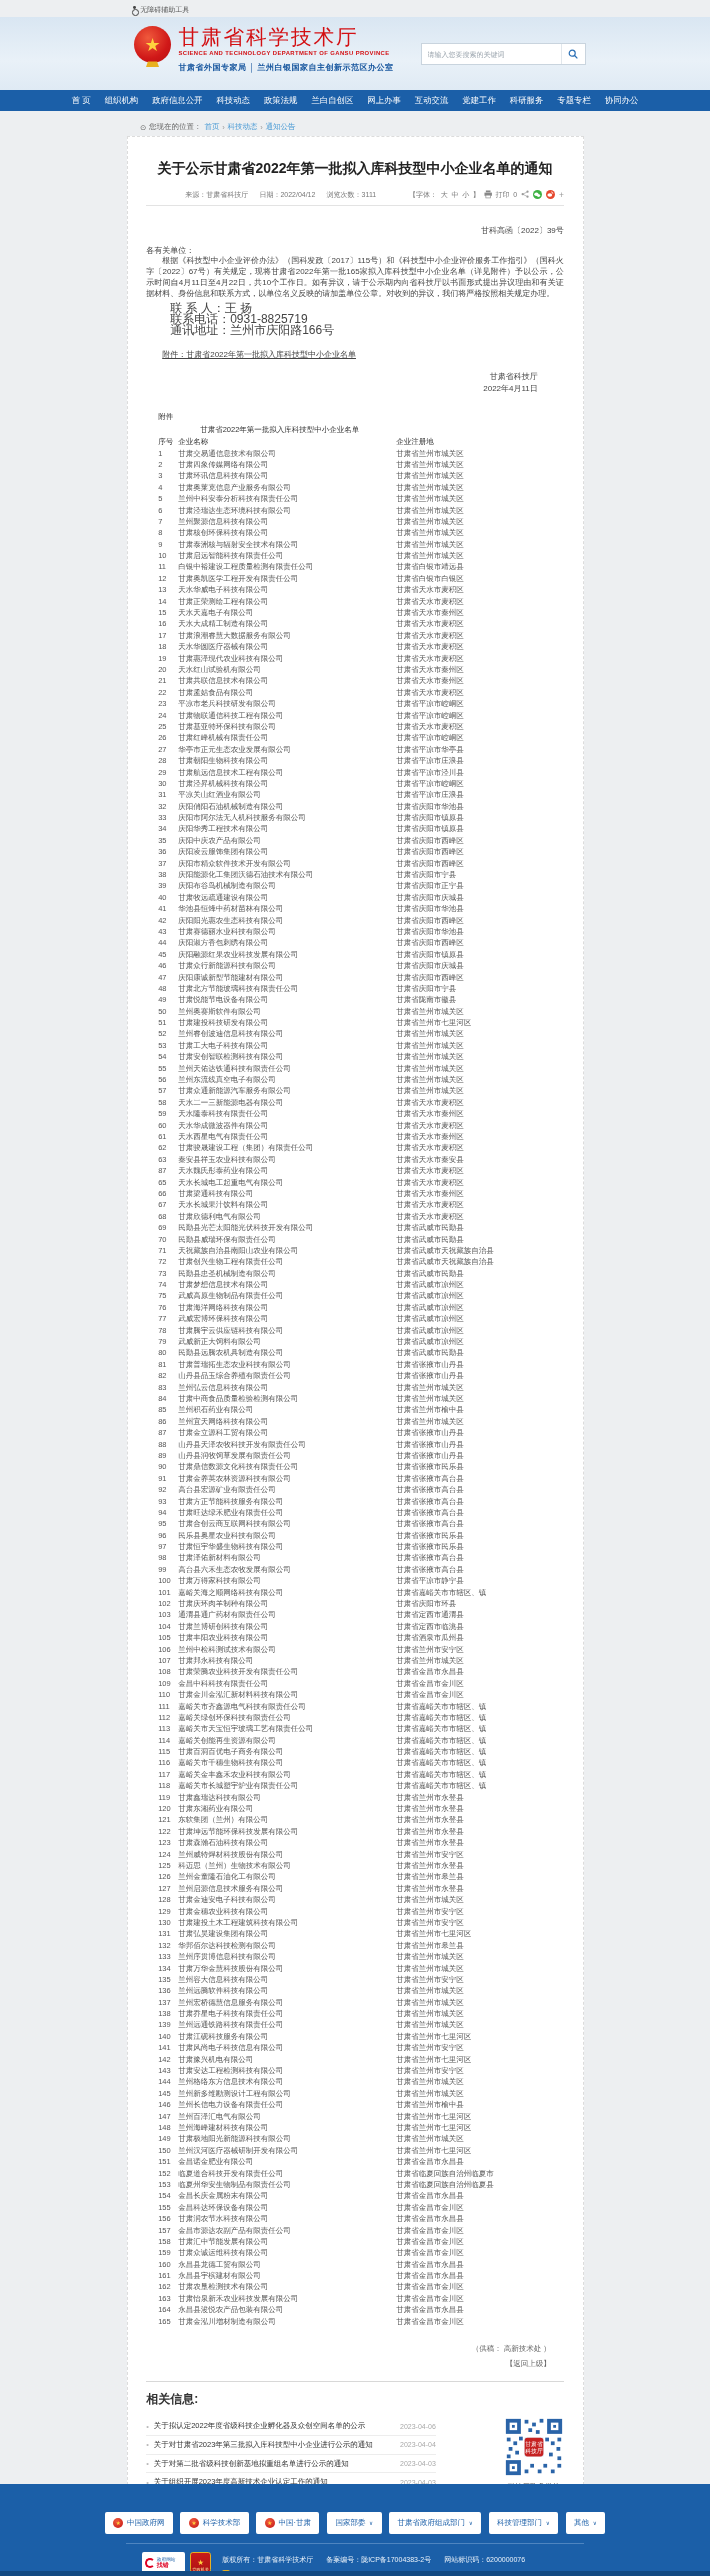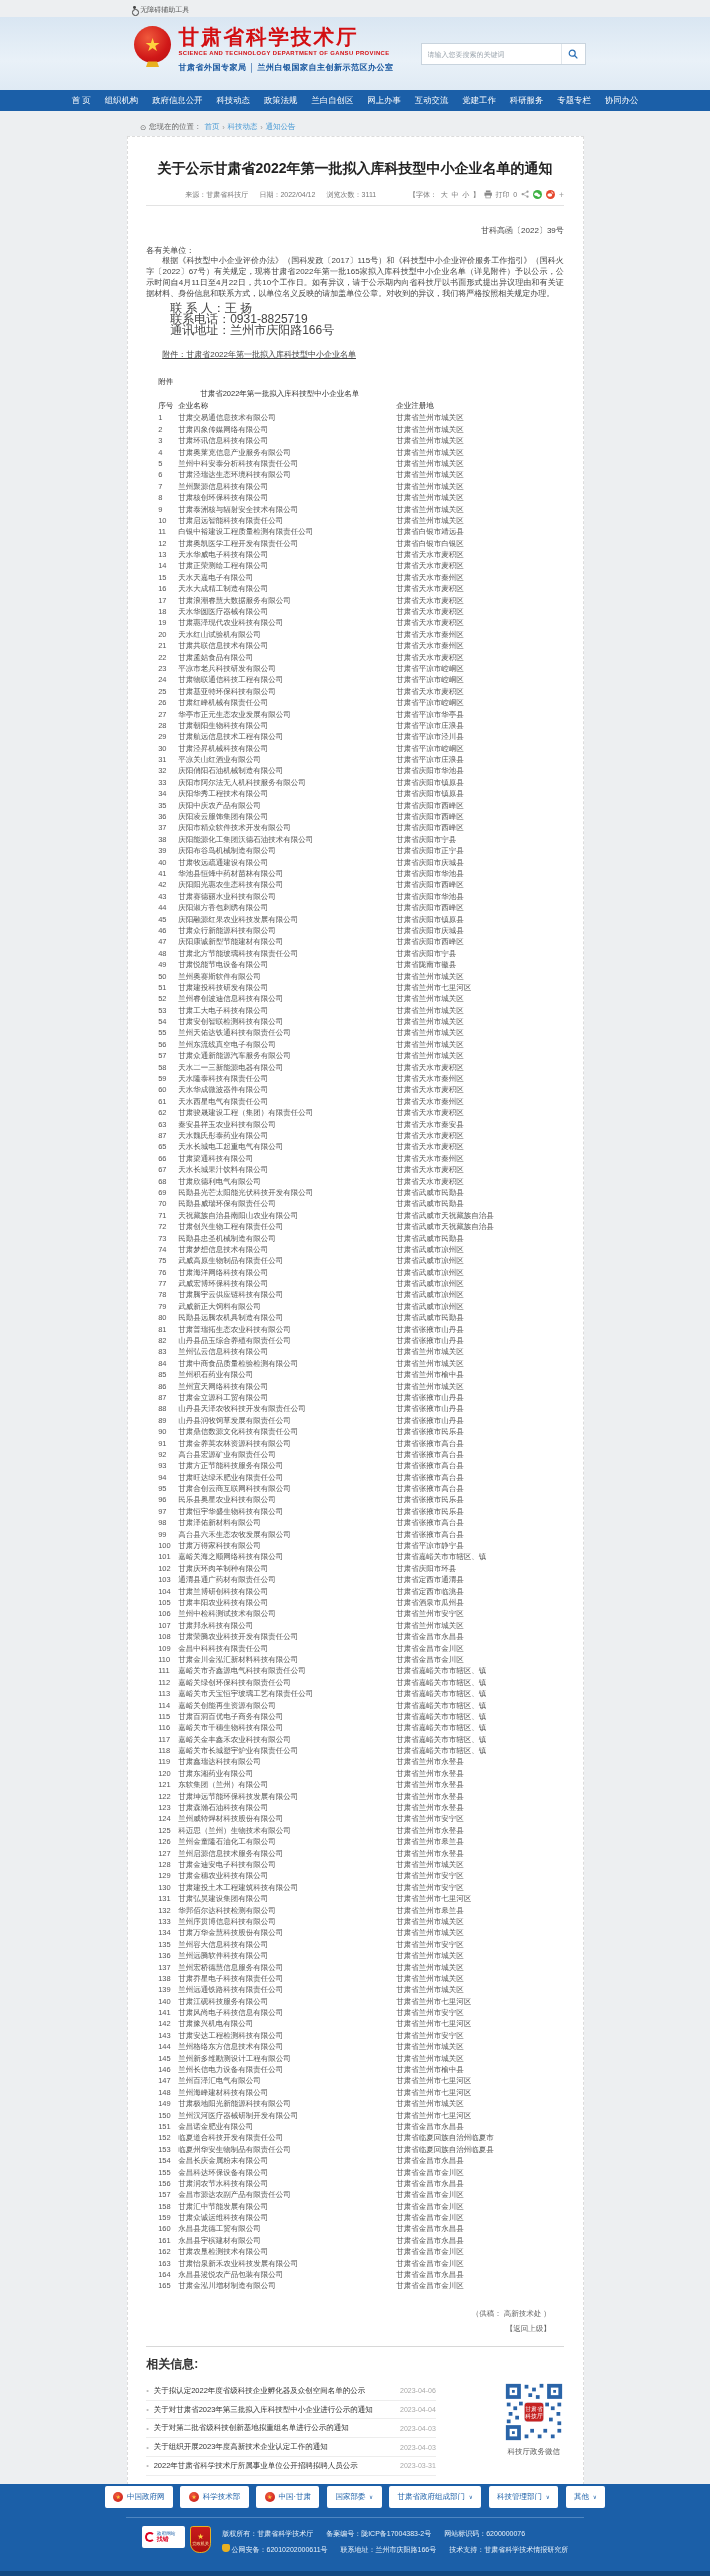--- a/index.html
+++ b/index.html
@@ -11,21 +11,21 @@
   .a11y-ico { display:inline-block; width:6.5px; height:8.4px; position:relative; }
   .a11y-ico:before { content:""; position:absolute; top:0; left:1.9px; width:2.8px; height:2.8px; border-radius:50%; background:#444; }
   .a11y-ico:after { content:""; position:absolute; top:3.3px; left:0.9px; width:4.7px; height:4.7px; border:0.9px solid #444; border-radius:50%; }
 
   
   .site-header { height:73px; background:linear-gradient(180deg,#d9e6f2,#e9f1f8 60%,#dfeaf4); position:relative; }
   .brand { position:absolute; left:134px; top:9.3px; display:flex; gap:7.5px; }
   .emblem { width:37px; height:37px; border-radius:50%; background:radial-gradient(circle at 38% 32%,#f05a3c,#d01818 60%,#b40f0f); display:flex; align-items:center; justify-content:center; position:relative; }
   .emblem .star { color:#ffd23e; font-size:18px; line-height:1; }
   .emblem:after { content:""; position:absolute; bottom:-3.7px; left:12px; width:13px; height:5.6px; background:#e8b020; clip-path:polygon(15% 0,85% 0,100% 100%,0 100%); }
-  .brand-text .cn { color:#d30f12; font-size:20.6px; font-weight:bold; letter-spacing:1.9px; line-height:22.4px; }
+  .brand-text .cn { color:#d30f12; font-size:20.6px; font-weight:normal; letter-spacing:1.9px; line-height:22.4px; }
   .brand-text .en { color:#d30f12; font-size:5.9px; font-weight:bold; letter-spacing:0.4px; line-height:8.4px; }
   .brand-text .orgs { color:#17569e; font-size:8px; font-weight:bold; margin-top:4.7px; letter-spacing:0.5px; }
   .search-box { position:absolute; right:124px; top:26px; width:165px; height:22.4px; background:#fff; border:0.9px solid #c9d4de; display:flex; align-items:center; }
   .search-box input { flex:1; border:0; outline:none; font-size:7px; color:#333; padding:0 5.6px; background:transparent; }
   .search-box input::placeholder { color:#9aa4ad; }
   .search-btn { width:24px; height:100%; display:flex; align-items:center; justify-content:center; border-left:0.9px solid #e1e7ec; cursor:pointer; }
 
   
   .main-nav { height:20.6px; background:#1b5fa8; display:flex; align-items:center; justify-content:center; gap:14px; }
   .main-nav .nav-item { color:#fff; font-size:8.4px; cursor:pointer; white-space:nowrap; }
@@ -72,21 +72,21 @@
   .related-list { width:310px; }
   .rel-item { display:flex; align-items:center; height:18.7px; border-bottom:0.9px solid #ededed; cursor:pointer; }
   .rel-item .dot { color:#bbb; font-size:7.5px; width:7.5px; }
   .rel-item .rt { flex:1; font-size:7.5px; color:#333; overflow:hidden; white-space:nowrap; }
   .rel-item .rd { width:43px; text-align:right; font-size:7px; color:#a9a9a9; }
   .qr-wrap { margin-left:68px; text-align:center; }
   .qr-caption { margin-top:4.7px; font-size:7.5px; color:#555; }
 
   
   .footer { position:absolute; left:0; bottom:0; width:710px; height:92px; background:#1b5fa8; }
-  .footer-links { display:flex; justify-content:center; gap:7.5px; padding-top:2px; }
+  .footer-links { display:flex; justify-content:center; gap:7.5px; padding-top:28px; }
   .flink { background:#fff; border-radius:1.9px; height:21.5px; display:flex; align-items:center; gap:3.7px; padding:0 8.4px; font-size:7.5px; color:#1b5fa8; cursor:pointer; white-space:nowrap; }
   .flink .mini-emblem { width:10.3px; height:10.3px; border-radius:50%; background:radial-gradient(circle at 38% 32%,#f05a3c,#c31515); display:flex; align-items:center; justify-content:center; color:#ffd23e; font-size:5.6px; }
   .flink .chev { font-size:5.6px; color:#1b5fa8; }
   .footer-divider { width:458px; margin:9.3px auto 0; border-top:0.9px solid #4e85c0; }
   .footer-info { display:flex; justify-content:center; gap:11.2px; margin-top:8.4px; }
   .badges { display:flex; gap:5.6px; align-items:flex-start; }
   .badge-wz { width:43px; height:21.5px; background:#fff; border-radius:1.9px; display:flex; align-items:center; padding:0 2.8px; gap:1.9px; }
   .badge-wz .c { width:10.3px; height:10.3px; border:2.3px solid #d02;border-right-color:transparent; border-radius:50%; }
   .badge-wz .t1 { font-size:4.7px; color:#1b5fa8; line-height:5.6px; }
   .badge-wz .t2 { font-size:6px; color:#d02; font-weight:bold; line-height:6.5px; }
@@ -217,20 +217,24 @@
     </div>
   </div>
 
   <div class="doc-no">甘科高函〔2022〕39号</div>
   <div class="salutation">各有关单位：</div>
   <div class="para">根据《科技型中小企业评价办法》（国科发政〔2017〕115号）和《科技型中小企业评价服务工作指引》（国科火字〔2022〕67号）有关规定，现将甘肃省2022年第一批165家拟入库科技型中小企业名单（详见附件）予以公示，公示时间自4月11日至4月22日，共10个工作日。如有异议，请于公示期内向省科技厅以书面形式提出异议理由和有关证据材料、身份信息和联系方式，以单位名义反映的请加盖单位公章。对收到的异议，我们将严格按照相关规定办理。</div>
   <div class="contact-line" style="margin-top:3.7px">联 系 人：王  扬</div>
   <div class="contact-line">联系电话：0931-8825719</div>
   <div class="contact-line">通讯地址：兰州市庆阳路166号</div>
   <div class="attach-line">附件：甘肃省2022年第一批拟入库科技型中小企业名单</div>
+  <div class="sign-block">
+    <div>甘肃省科技厅</div>
+    <div>2022年4月11日</div>
+  </div>
 
   <div class="attach-label">附件</div>
   <div class="table-title">甘肃省2022年第一批拟入库科技型中小企业名单</div>
 
   <div class="trow head">
     <span class="c0">序号</span>
     <span class="c1">企业名称</span>
     <span class="c2">企业注册地</span>
   </div>
   <div>

